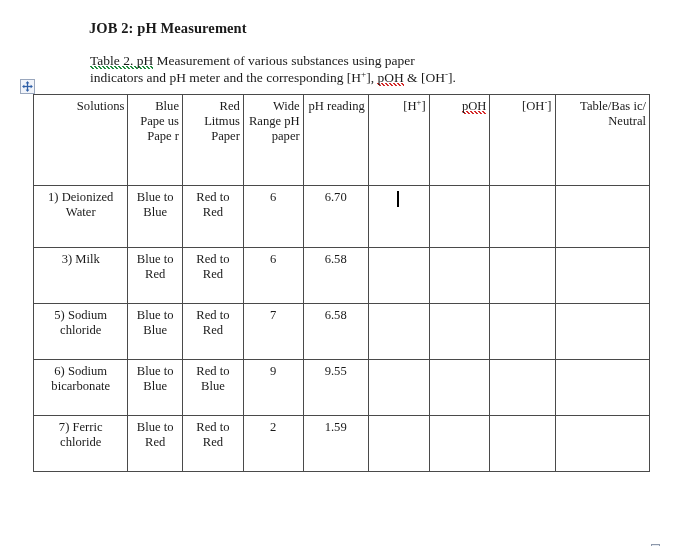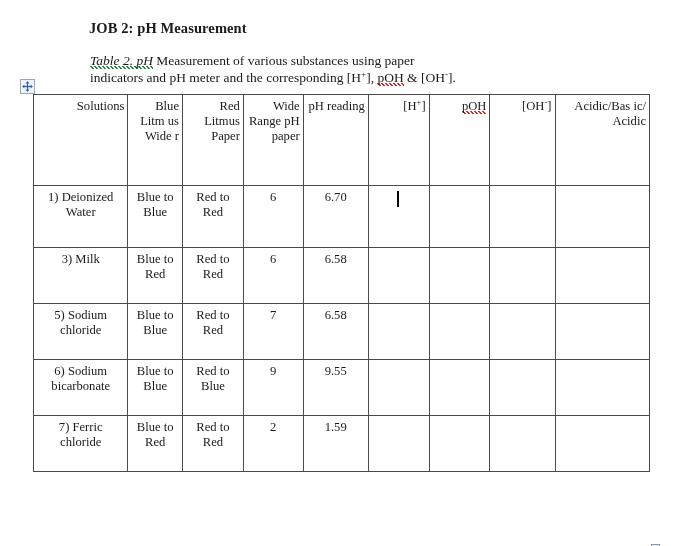--- a/index.html
+++ b/index.html
@@ -41,21 +41,20 @@
     width: 420px;
   }
   .caption .ln2 { display: block; }
   .grammar {
     border-bottom: 2px solid transparent;
     background-repeat: repeat-x;
     background-position: 0 100%;
     background-size: 4px 3px;
     background-image: linear-gradient(45deg, transparent 42%, #1f8a3d 42%, #1f8a3d 58%, transparent 58%);
     padding-bottom: 1px;
-    font-style: italic;
   }
   .spell {
     background-repeat: repeat-x;
     background-position: 0 100%;
     background-size: 4px 3px;
     background-image: linear-gradient(45deg, transparent 42%, #d42a2a 42%, #d42a2a 58%, transparent 58%);
     padding-bottom: 1px;
   }
   sup, .sup {
     font-size: 0.68em;
@@ -185,28 +184,28 @@
         <col class="c3">
       <col class="c4">
         <col class="c5">
         <col class="c6">
         <col class="c7">
         <col class="c8">
     </colgroup>
     <thead>
       <tr>
         <th>Solutions</th>
-        <th>Blue Litm us Wide r</th>
+        <th>Blue Pape us Pape r</th>
         <th>Red Litmus Paper</th>
         <th>Wide Range pH paper</th>
         <th>pH reading</th>
         <th><span>[H</span><span class="sup">+</span><span>]</span></th>
         <th><span class="spell">pOH</span></th>
         <th><span>[OH</span><span class="sup">-</span><span>]</span></th>
-        <th>Acidic/Bas ic/ Acidic</th>
+        <th>Table/Bas ic/ Neutral</th>
       </tr>
     </thead>
     <tbody>
 
       <tr class="tall">
         <td>1) Deionized Water</td>
         <td>Blue to Blue</td>
         <td>Red to Red</td>
         <td>6</td>
         <td>6.70</td>

